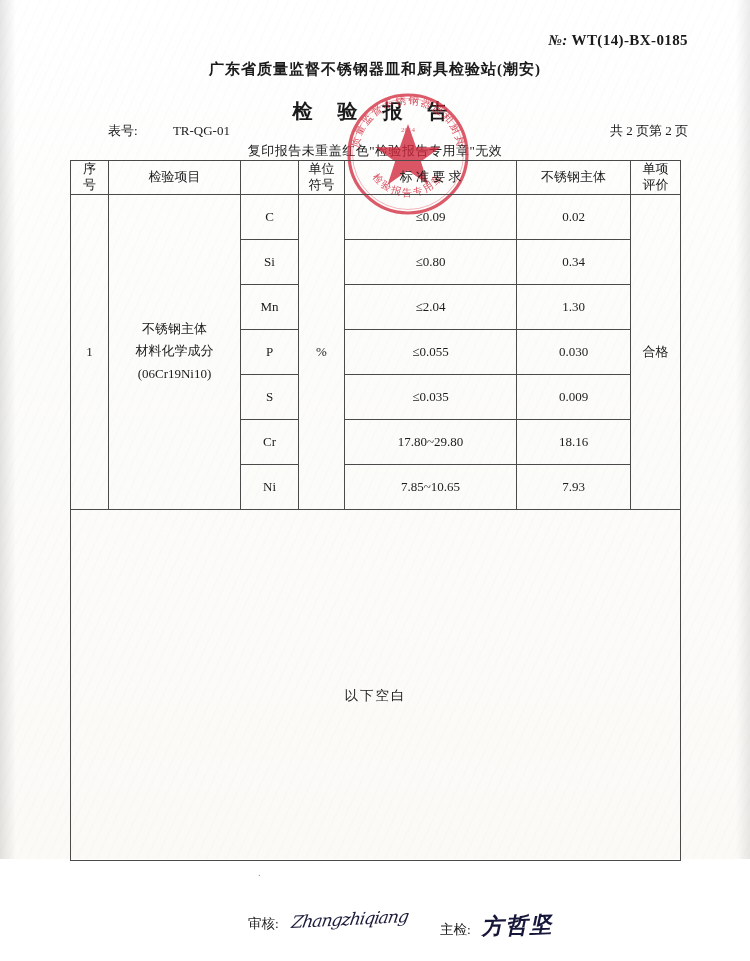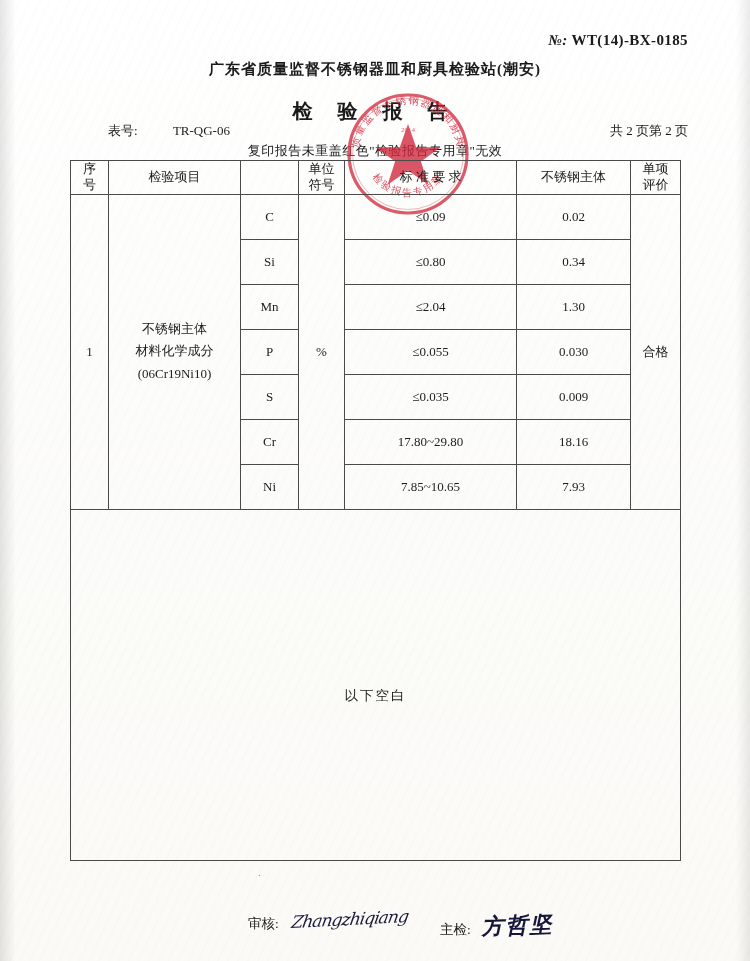--- a/index.html
+++ b/index.html
@@ -11,21 +11,21 @@
     height: 961px;
     background: #ffffff;
     font-family: "Liberation Serif", "DejaVu Serif", serif;
     color: #1a1a1a;
     position: relative;
     overflow: hidden;
   }
   .page {
     position: relative;
     width: 750px;
-    height: 961px;
+    height: 859px;
     background: #fdfdfb;
   }
   
   .paper-texture {
     position: absolute;
     inset: 0;
     background:
       repeating-linear-gradient(115deg, rgba(0,0,0,0.012) 0px, rgba(0,0,0,0.012) 1px, rgba(0,0,0,0) 2px, rgba(0,0,0,0) 9px),
       linear-gradient(180deg, #ffffff 0%, #fcfcfa 40%, #fbfaf7 100%);
     pointer-events: none;
@@ -217,21 +217,21 @@
   <div class="report-no">
     <span class="no-label">№:</span>
     <span>WT(14)-BX-0185</span>
   </div>
 
   <div class="title-main">广东省质量监督不锈钢器皿和厨具检验站(潮安)</div>
   <div class="title-sub">检 验 报 告</div>
 
   <div class="form-no">
     <span class="fn-label">表号:</span>
-    <span>TR-QG-06</span>
+    <span>TR-QG-01</span>
   </div>
 
   <div class="page-count">共 2 页第 2 页</div>
 
   <div class="notice">复印报告未重盖红色"检验报告专用章"无效</div>
 
   <svg class="seal" viewBox="0 0 132 132">
     <defs>
       <path id="sealArcTop" d="M 16,66 A 50,50 0 0 1 116,66"></path>
       <path id="sealArcBottom" d="M 24,66 A 42,42 0 0 0 108,66"></path>

